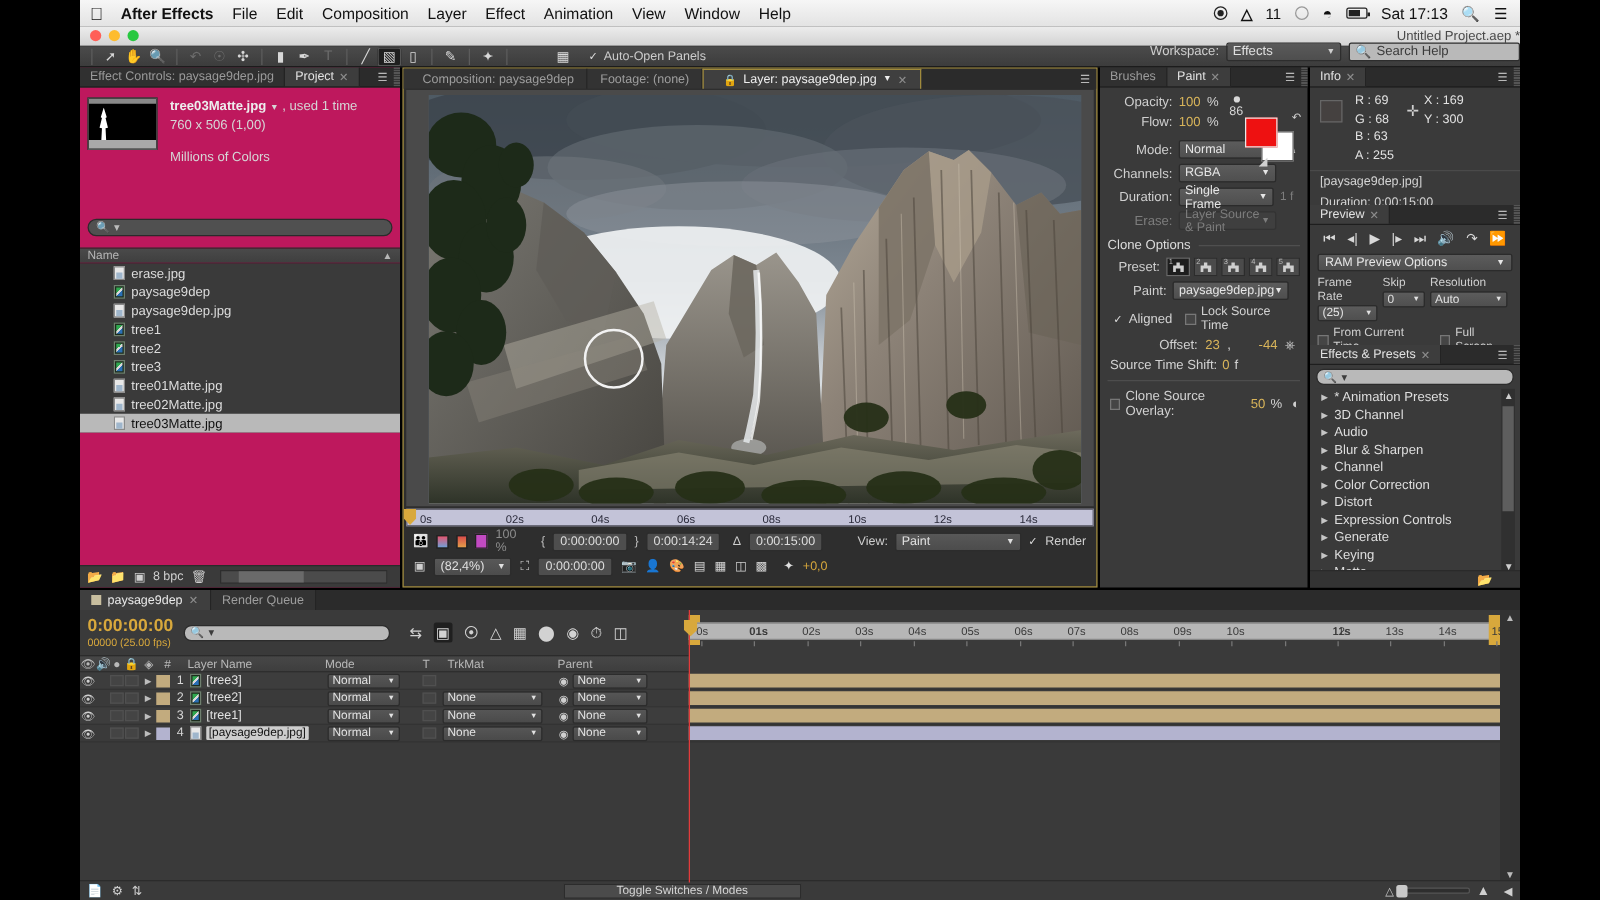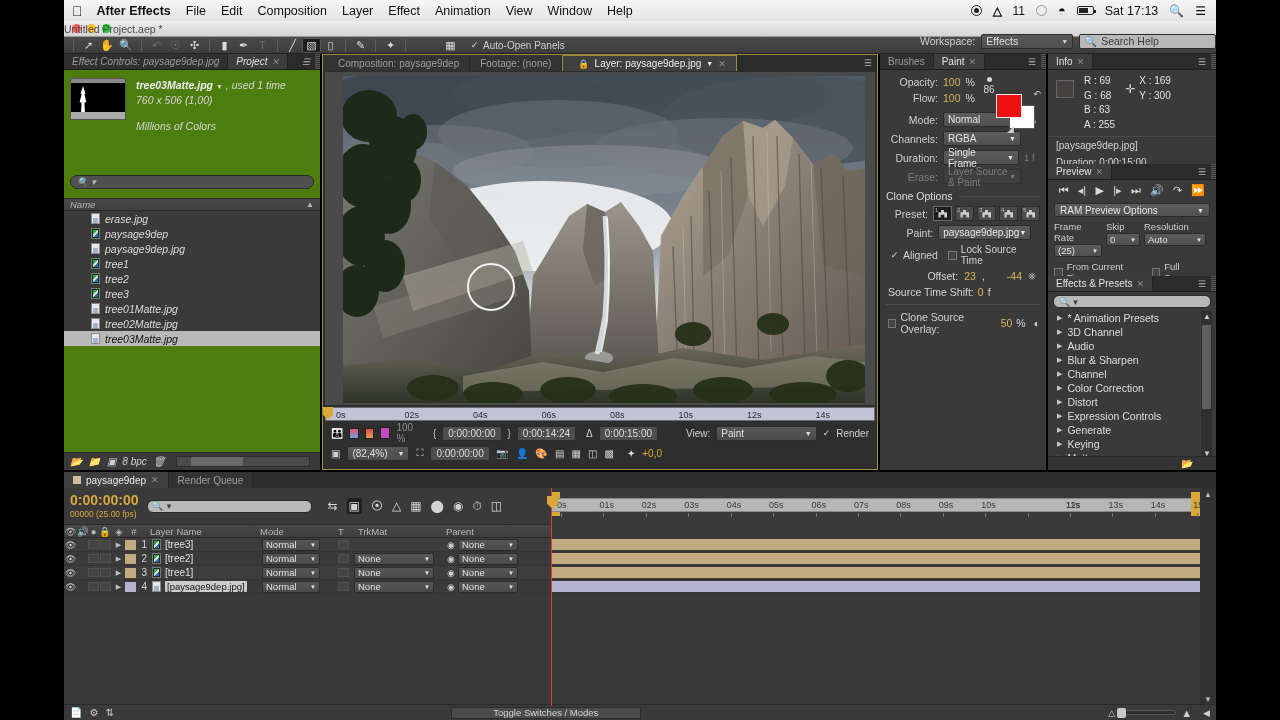--- a/index.html
+++ b/index.html
@@ -39,21 +39,21 @@
   
   .winbar {
     position: absolute; left: 64px; top: 21px; width: 1152px; height: 16px;
     background: linear-gradient(#ededed, #d4d4d4);
     border-bottom: 1px solid #9a9a9a;
     display: flex; align-items: center;
   }
   .lights { display:flex; gap:6px; padding-left: 8px; }
   .lights i { width: 9px; height: 9px; border-radius: 50%; display:block; }
   .winbar .title {
-    position:absolute; left:0; right:0; text-align:left;
+    position:absolute; left:0; right:0; text-align:right;
     font-size: 10.5px; color: #4a4a4a;
   }
 
   
   .toolbar {
     position: absolute; left: 64px; top: 37px; width: 1152px; height: 17px;
     background: linear-gradient(#4b4b4b, #3c3c3c);
     border-bottom: 1px solid #222;
     display: flex; align-items: center; padding-left: 4px;
     font-size: 10px; color: #ccc;
@@ -95,21 +95,21 @@
     display: flex; align-items: center; gap: 4px; padding: 0 8px;
     font-size: 10px; color: #9a9a9a; background: #303030;
     border-right: 1px solid #232323;
   }
   .ptab.active { background: #3d3d3d; color: #e2e2e2; }
   .ptab .x { font-size: 9px; color: #8d8d8d; }
   .pmenu { margin-left:auto; display:flex; align-items:center; padding: 0 5px; color:#b9b9b9; font-size:9px; gap:2px;}
   .grip { width: 5px; background: repeating-linear-gradient(#555,#555 1px,#343434 1px,#343434 2px); }
 
   
-  #leftcol { position:absolute; left:64px; top:54px; width:256px; height:416px; background:#4d7c0f;font-style:italic; }
+  #leftcol { position:absolute; left:64px; top:54px; width:256px; height:416px; background:#be185d; }
   .projinfo { height: 105px; padding: 8px 6px; display:flex; gap:10px; }
   .thumb { width: 56px; height: 42px; background:#000; border:1px solid #555; position:relative; overflow:hidden; }
   .thumb .bar-t { position:absolute; left:0; right:0; top:0; height:4px; background:#888; }
   .thumb .bar-b { position:absolute; left:0; right:0; bottom:0; height:7px; background:#a9a9a9; }
   .thumb .tree {
     position:absolute; left:6px; bottom:7px; width:12px; height:26px; background:#fff;
     clip-path: polygon(50% 0%, 70% 30%, 62% 32%, 78% 62%, 62% 64%, 66% 100%, 34% 100%, 38% 64%, 22% 62%, 38% 32%, 30% 30%);
   }
   .projmeta { font-size: 10.5px; color: #d6d6d6; line-height: 1.45; }
   .projmeta .nm { font-weight: bold; color:#ededed; }
@@ -971,21 +971,21 @@
       </div>
     </div>
 
     <div class="ruler">
       <div class="workbarL" style="left:0"></div>
       <div class="rulerbar"></div>
       <div class="workbarR" style="right:0"></div>
       <div id="rulerticks">
           <span class="rtick" style="left: 6px;">0s</span>
           <span class="rtickmark" style="left: 10px;"></span>
-          <span class="rtick" style="left: 48.4183px;">01s</span>
+          <span class="rtick" style="left: 48.4183px; font-weight: bold;">01s</span>
           <span class="rtickmark" style="left: 52.4183px;"></span>
           <span class="rtick" style="left: 90.8366px;">02s</span>
           <span class="rtickmark" style="left: 94.8366px;"></span>
           <span class="rtick" style="left: 133.255px;">03s</span>
           <span class="rtickmark" style="left: 137.255px;"></span>
           <span class="rtick" style="left: 175.673px;">04s</span>
           <span class="rtickmark" style="left: 179.673px;"></span>
           <span class="rtick" style="left: 218.092px;">05s</span>
           <span class="rtickmark" style="left: 222.092px;"></span>
           <span class="rtick" style="left: 260.51px;">06s</span>

